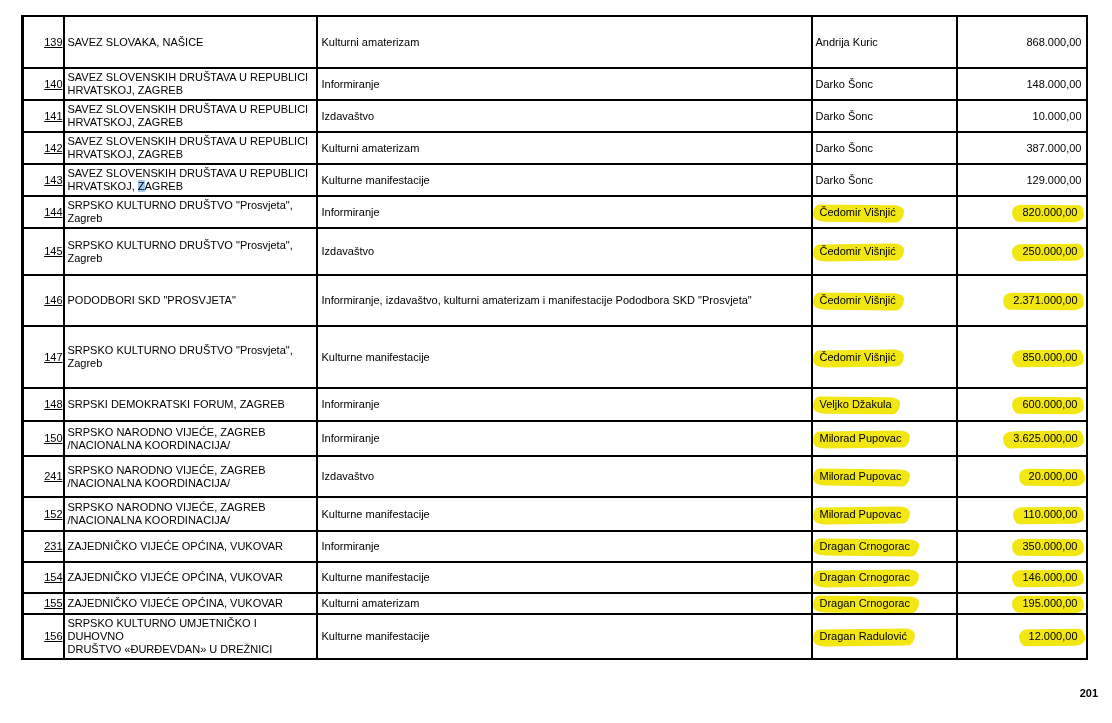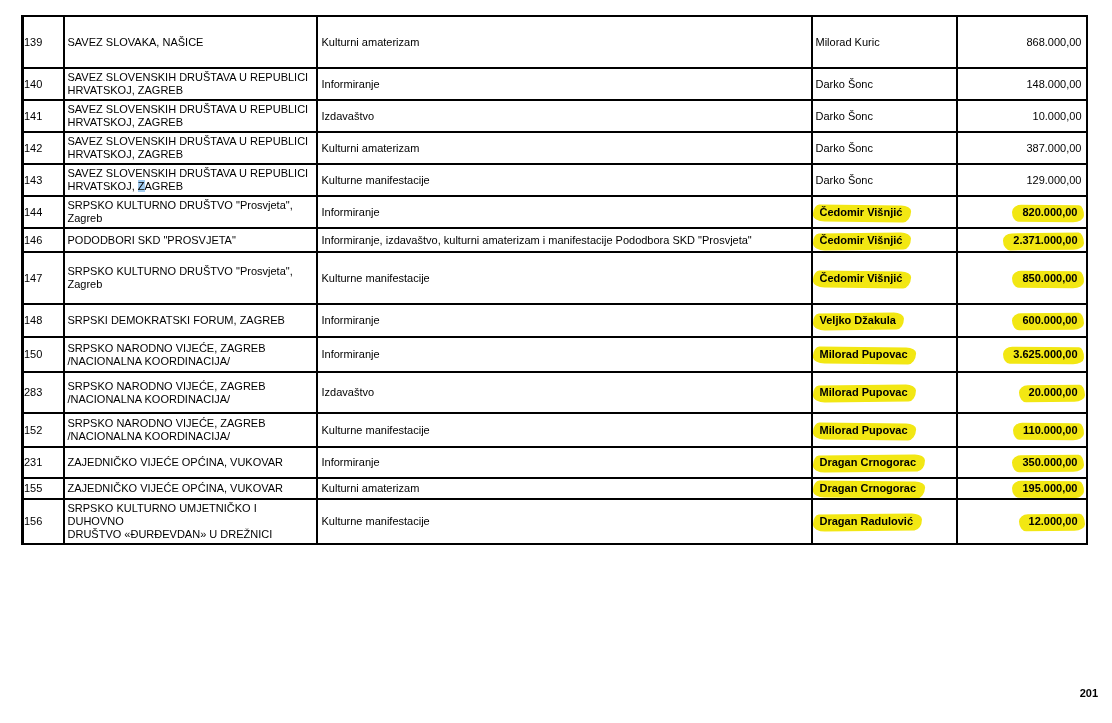--- a/index.html
+++ b/index.html
@@ -21,28 +21,28 @@
   }
   table.grants, table.grants td { border: 2px solid #000; }
   table.grants { border-left-width: 3px; }
 
   td {
     font-size: 11px;
     line-height: 13px;
     vertical-align: middle;
     overflow: hidden;
   }
-  td.num   { text-align: left; }
+  td.num   { text-align: right; text-decoration: underline; }
   td.org   { padding: 2px 3px; white-space: pre-line; }
   td.act   { padding: 1px 4px; white-space: nowrap; margin-left: 16px; }
   td.person{ padding: 1px 1px 1px 3px; white-space: nowrap; }
   td.amount{ padding: 1px 4px 1px 1px; text-align: right; white-space: nowrap; }
 
   
-  .hl { position: relative; display: inline-block; padding: 2px 4px; z-index: 0; font-weight: bold; }
+  .hl { position: relative; display: inline-block; padding: 2px 4px; z-index: 0; }
   .hl::before {
     content: "";
     position: absolute; z-index: -1;
     left: -3px; right: -4px; top: 1px; bottom: -1px;
     background: var(--hl, #f2e713);
     border-radius: 7px 12px 9px 14px / 11px 7px 13px 8px;
     transform: rotate(-0.7deg);
   }
   tr:nth-child(even) .hl::before { transform: rotate(0.6deg) skewX(-2deg); }
   .hl-amt::before { left: -6px; right: -3px; border-radius: 10px 6px 12px 8px / 8px 12px 7px 11px; }
@@ -67,21 +67,21 @@
       <col style="width:253px">
       <col style="width:495px">
       <col style="width:145px">
       <col style="width:130px">
     </colgroup>
     <tbody id="grants-body">
         <tr style="height: 52px;">
           <td class="num">139</td>
           <td class="org">SAVEZ SLOVAKA, NAŠICE</td>
           <td class="act">Kulturni amaterizam</td>
-          <td class="person">Milorad Kuric</td>
+          <td class="person">Andrija Kuric</td>
           <td class="amount">868.000,00</td>
         </tr>
         <tr style="height: 31px;">
           <td class="num">140</td>
           <td class="org">SAVEZ SLOVENSKIH DRUŠTAVA U REPUBLICI
 HRVATSKOJ, ZAGREB</td>
           <td class="act">Informiranje</td>
           <td class="person">Darko Šonc</td>
           <td class="amount">148.000,00</td>
         </tr>
@@ -110,28 +110,36 @@
           <td class="amount">129.000,00</td>
         </tr>
         <tr style="height: 24px;">
           <td class="num">144</td>
           <td class="org">SRPSKO KULTURNO DRUŠTVO "Prosvjeta",
 Zagreb</td>
           <td class="act">Informiranje</td>
           <td class="person"><span class="hl">Čedomir Višnjić</span></td>
           <td class="amount"><span class="hl hl-amt">820.000,00</span></td>
         </tr>
-        <tr style="height: 24px;">
+        <tr style="height: 47px;">
+          <td class="num">145</td>
+          <td class="org">SRPSKO KULTURNO DRUŠTVO "Prosvjeta",
+Zagreb</td>
+          <td class="act">Izdavaštvo</td>
+          <td class="person"><span class="hl">Čedomir Višnjić</span></td>
+          <td class="amount"><span class="hl hl-amt">250.000,00</span></td>
+        </tr>
+        <tr style="height: 51px;">
           <td class="num">146</td>
           <td class="org">PODODBORI SKD "PROSVJETA"</td>
           <td class="act">Informiranje, izdavaštvo, kulturni amaterizam i manifestacije Pododbora SKD "Prosvjeta"</td>
           <td class="person"><span class="hl">Čedomir Višnjić</span></td>
           <td class="amount"><span class="hl hl-amt">2.371.000,00</span></td>
         </tr>
-        <tr style="height: 52px;">
+        <tr style="height: 62px;">
           <td class="num">147</td>
           <td class="org">SRPSKO KULTURNO DRUŠTVO "Prosvjeta",
 Zagreb</td>
           <td class="act">Kulturne manifestacije</td>
           <td class="person"><span class="hl">Čedomir Višnjić</span></td>
           <td class="amount"><span class="hl hl-amt">850.000,00</span></td>
         </tr>
         <tr style="height: 33px;">
           <td class="num">148</td>
           <td class="org">SRPSKI DEMOKRATSKI FORUM, ZAGREB</td>
@@ -141,41 +149,48 @@
         </tr>
         <tr style="height: 35px;">
           <td class="num">150</td>
           <td class="org">SRPSKO NARODNO VIJEĆE, ZAGREB
 /NACIONALNA KOORDINACIJA/</td>
           <td class="act">Informiranje</td>
           <td class="person"><span class="hl">Milorad Pupovac</span></td>
           <td class="amount"><span class="hl hl-amt">3.625.000,00</span></td>
         </tr>
         <tr style="height: 41px;">
-          <td class="num">283</td>
+          <td class="num">241</td>
           <td class="org">SRPSKO NARODNO VIJEĆE, ZAGREB
 /NACIONALNA KOORDINACIJA/</td>
           <td class="act">Izdavaštvo</td>
           <td class="person"><span class="hl">Milorad Pupovac</span></td>
           <td class="amount"><span class="hl hl-amt">20.000,00</span></td>
         </tr>
         <tr style="height: 34px;">
           <td class="num">152</td>
           <td class="org">SRPSKO NARODNO VIJEĆE, ZAGREB
 /NACIONALNA KOORDINACIJA/</td>
           <td class="act">Kulturne manifestacije</td>
           <td class="person"><span class="hl">Milorad Pupovac</span></td>
           <td class="amount"><span class="hl hl-amt">110.000,00</span></td>
         </tr>
         <tr style="height: 31px;">
           <td class="num">231</td>
           <td class="org">ZAJEDNIČKO VIJEĆE OPĆINA, VUKOVAR</td>
           <td class="act">Informiranje</td>
           <td class="person"><span class="hl">Dragan Crnogorac</span></td>
           <td class="amount"><span class="hl hl-amt">350.000,00</span></td>
+        </tr>
+        <tr style="height: 31px;">
+          <td class="num">154</td>
+          <td class="org">ZAJEDNIČKO VIJEĆE OPĆINA, VUKOVAR</td>
+          <td class="act">Kulturne manifestacije</td>
+          <td class="person"><span class="hl">Dragan Crnogorac</span></td>
+          <td class="amount"><span class="hl hl-amt">146.000,00</span></td>
         </tr>
         <tr style="height: 16px;">
           <td class="num">155</td>
           <td class="org">ZAJEDNIČKO VIJEĆE OPĆINA, VUKOVAR</td>
           <td class="act">Kulturni amaterizam</td>
           <td class="person"><span class="hl">Dragan Crnogorac</span></td>
           <td class="amount"><span class="hl hl-amt">195.000,00</span></td>
         </tr>
         <tr style="height: 34px;">
           <td class="num">156</td>

